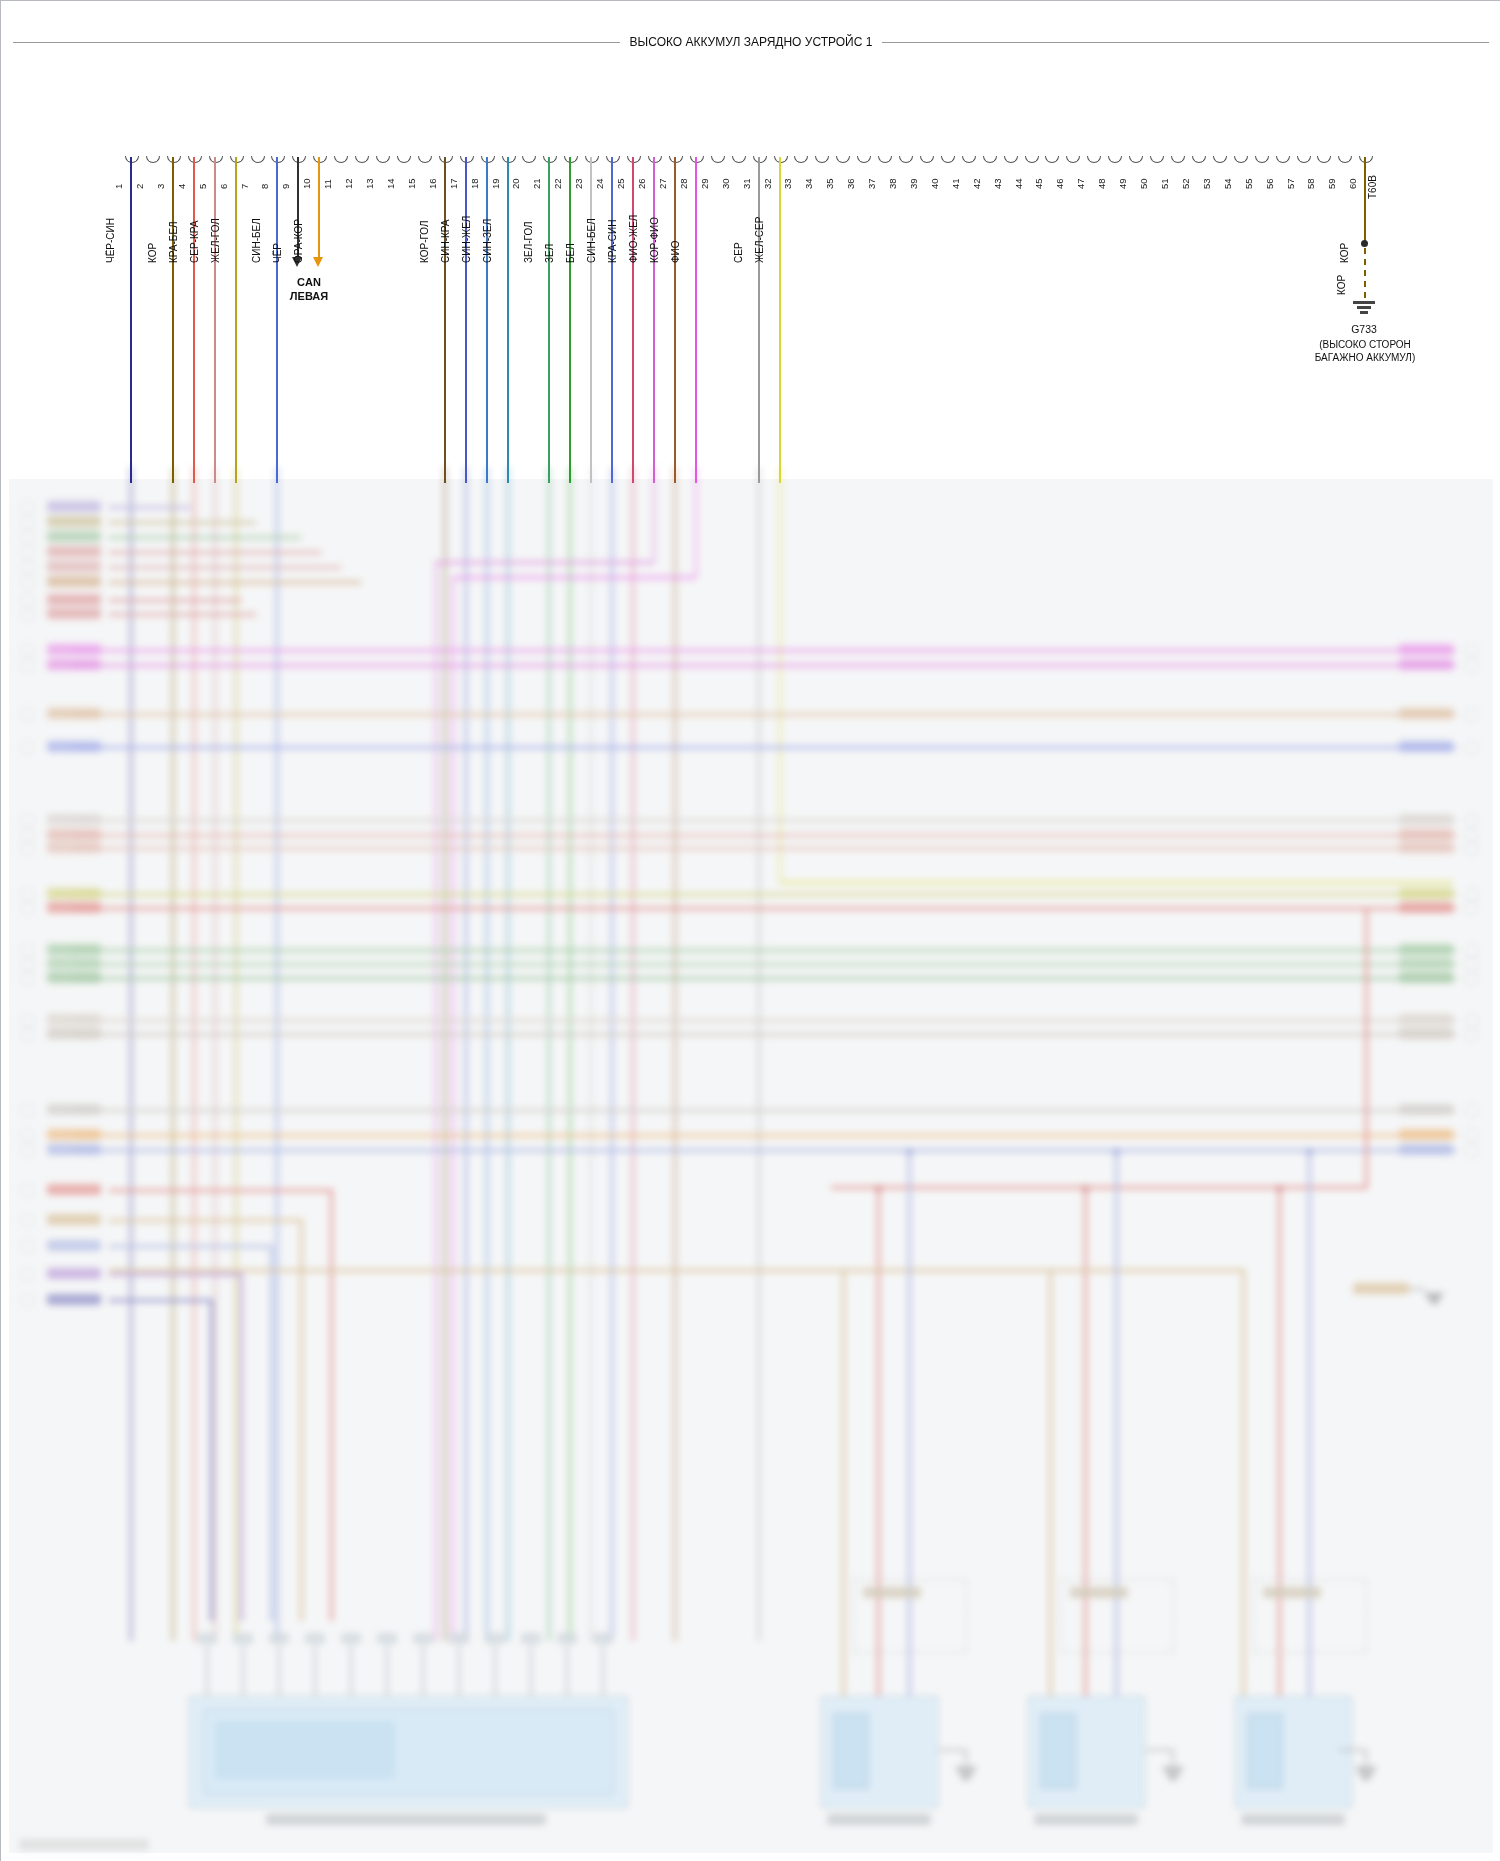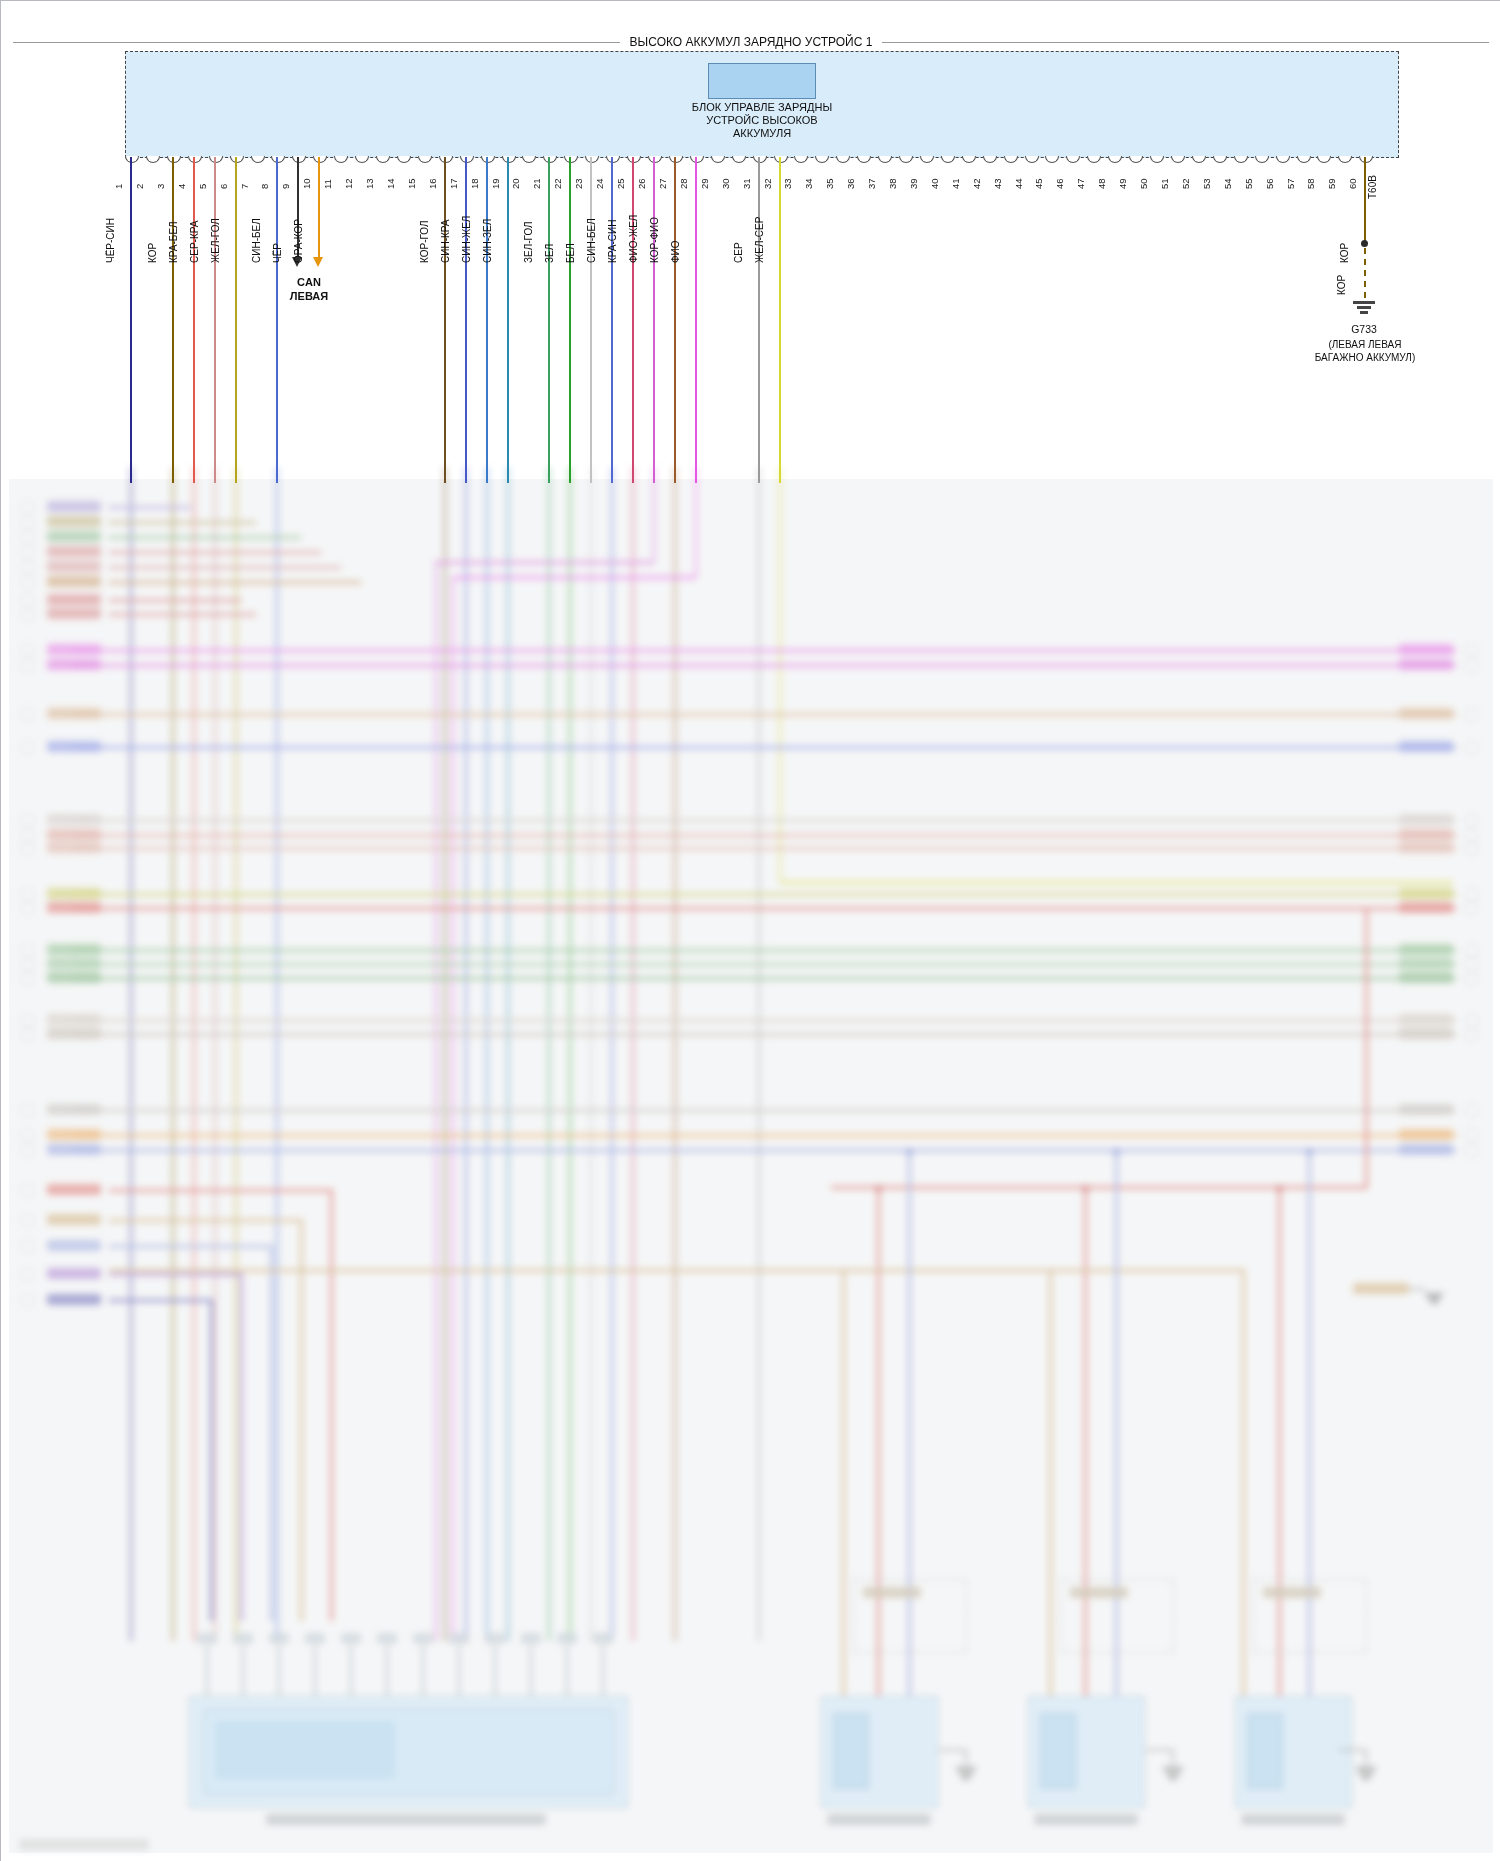--- a/index.html
+++ b/index.html
@@ -261,28 +261,20 @@
       <div style="position: absolute; left: 188px; top: 1695px; width: 437px; height: 110px; background: rgb(207, 231, 247); border: 1px solid rgb(136, 170, 196);"></div>
       <div style="position: absolute; left: 202px; top: 1708px; width: 409px; height: 84px; background: rgb(194, 226, 246); border: 1px solid rgb(138, 176, 204);"></div>
       <div style="position: absolute; left: 214px; top: 1720px; width: 180px; height: 58px; background: rgb(168, 210, 238);"></div>
       <div style="position: absolute; left: 265px; top: 1813px; width: 280px; height: 11px; border-radius: 3px; background: rgb(160, 168, 174); opacity: 0.8;"></div>
       <div style="position: absolute; left: 18px; top: 1838px; width: 130px; height: 11px; border-radius: 3px; background: rgb(198, 198, 198); opacity: 0.8;"></div>
     </div>
 
   <div class="title-rule"></div>
   <div class="diagram-title"><span>ВЫСОКО АККУМУЛ ЗАРЯДНО УСТРОЙС 1</span></div>
 
-  <div class="module-box">
-    <div class="module-rect"></div>
-    <div class="module-name">
-      <div>БЛОК УПРАВЛЕ ЗАРЯДНЫ</div>
-      <div>УСТРОЙС ВЫСОКОВ</div>
-      <div>АККУМУЛЯ</div>
-    </div>
-  </div>
 
   <div id="pins">
       <div style="position: absolute; left: 124px; top: 155px; width: 12px; height: 6px; border-top: none; border-right: 1px solid rgb(85, 85, 85); border-bottom: 1px solid rgb(85, 85, 85); border-left: 1px solid rgb(85, 85, 85); border-image: initial; border-radius: 0px 0px 12px 12px; background: rgb(255, 255, 255);"></div>
       <div class="vtext pin-num" style="position: absolute; left: 124px; top: 176px;">1</div>
       <div style="position: absolute; left: 144.92px; top: 155px; width: 12px; height: 6px; border-top: none; border-right: 1px solid rgb(85, 85, 85); border-bottom: 1px solid rgb(85, 85, 85); border-left: 1px solid rgb(85, 85, 85); border-image: initial; border-radius: 0px 0px 12px 12px; background: rgb(255, 255, 255);"></div>
       <div class="vtext pin-num" style="position: absolute; left: 144.92px; top: 176px;">2</div>
       <div style="position: absolute; left: 165.84px; top: 155px; width: 12px; height: 6px; border-top: none; border-right: 1px solid rgb(85, 85, 85); border-bottom: 1px solid rgb(85, 85, 85); border-left: 1px solid rgb(85, 85, 85); border-image: initial; border-radius: 0px 0px 12px 12px; background: rgb(255, 255, 255);"></div>
       <div class="vtext pin-num" style="position: absolute; left: 165.84px; top: 176px;">3</div>
       <div style="position: absolute; left: 186.76px; top: 155px; width: 12px; height: 6px; border-top: none; border-right: 1px solid rgb(85, 85, 85); border-bottom: 1px solid rgb(85, 85, 85); border-left: 1px solid rgb(85, 85, 85); border-image: initial; border-radius: 0px 0px 12px 12px; background: rgb(255, 255, 255);"></div>
       <div class="vtext pin-num" style="position: absolute; left: 186.76px; top: 176px;">4</div>
@@ -460,17 +452,17 @@
   </div>
 
   <div class="vtext" style="left:1347px;top:282px;">КОР</div>
   <div class="abs" style="left:1351px;top:298px;width:24px;height:16px;">
     <div class="abs" style="left:1px;top:2px;width:22px;height:2.5px;background:#444;"></div>
     <div class="abs" style="left:5px;top:7px;width:14px;height:2.5px;background:#444;"></div>
     <div class="abs" style="left:8px;top:12px;width:8px;height:2.5px;background:#444;"></div>
   </div>
   <div class="gnd-id">G733</div>
   <div class="gnd-note">
-    <div>(ЛЕВАЯ ЛЕВАЯ</div>
+    <div>(ВЫСОКО СТОРОН</div>
     <div>БАГАЖНО АККУМУЛ)</div>
   </div>
 
 </div>
 
 </body></html>

